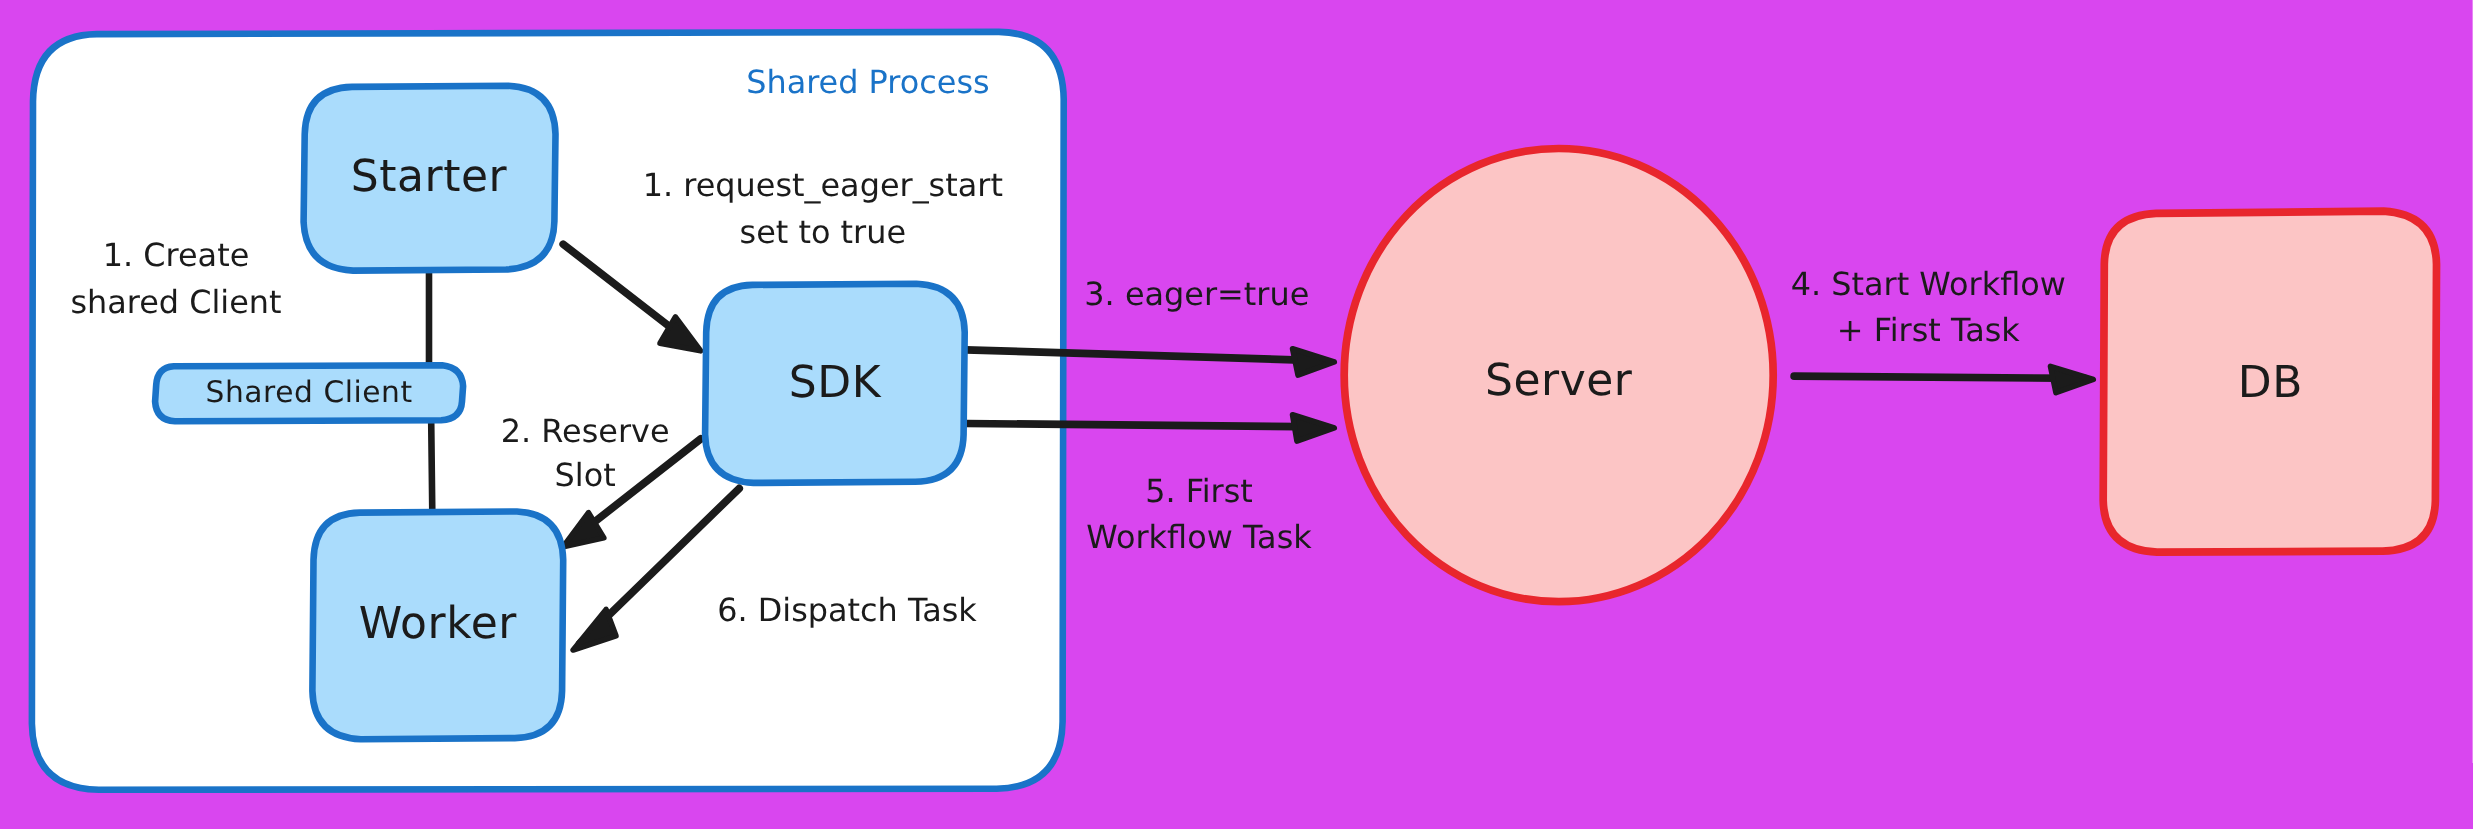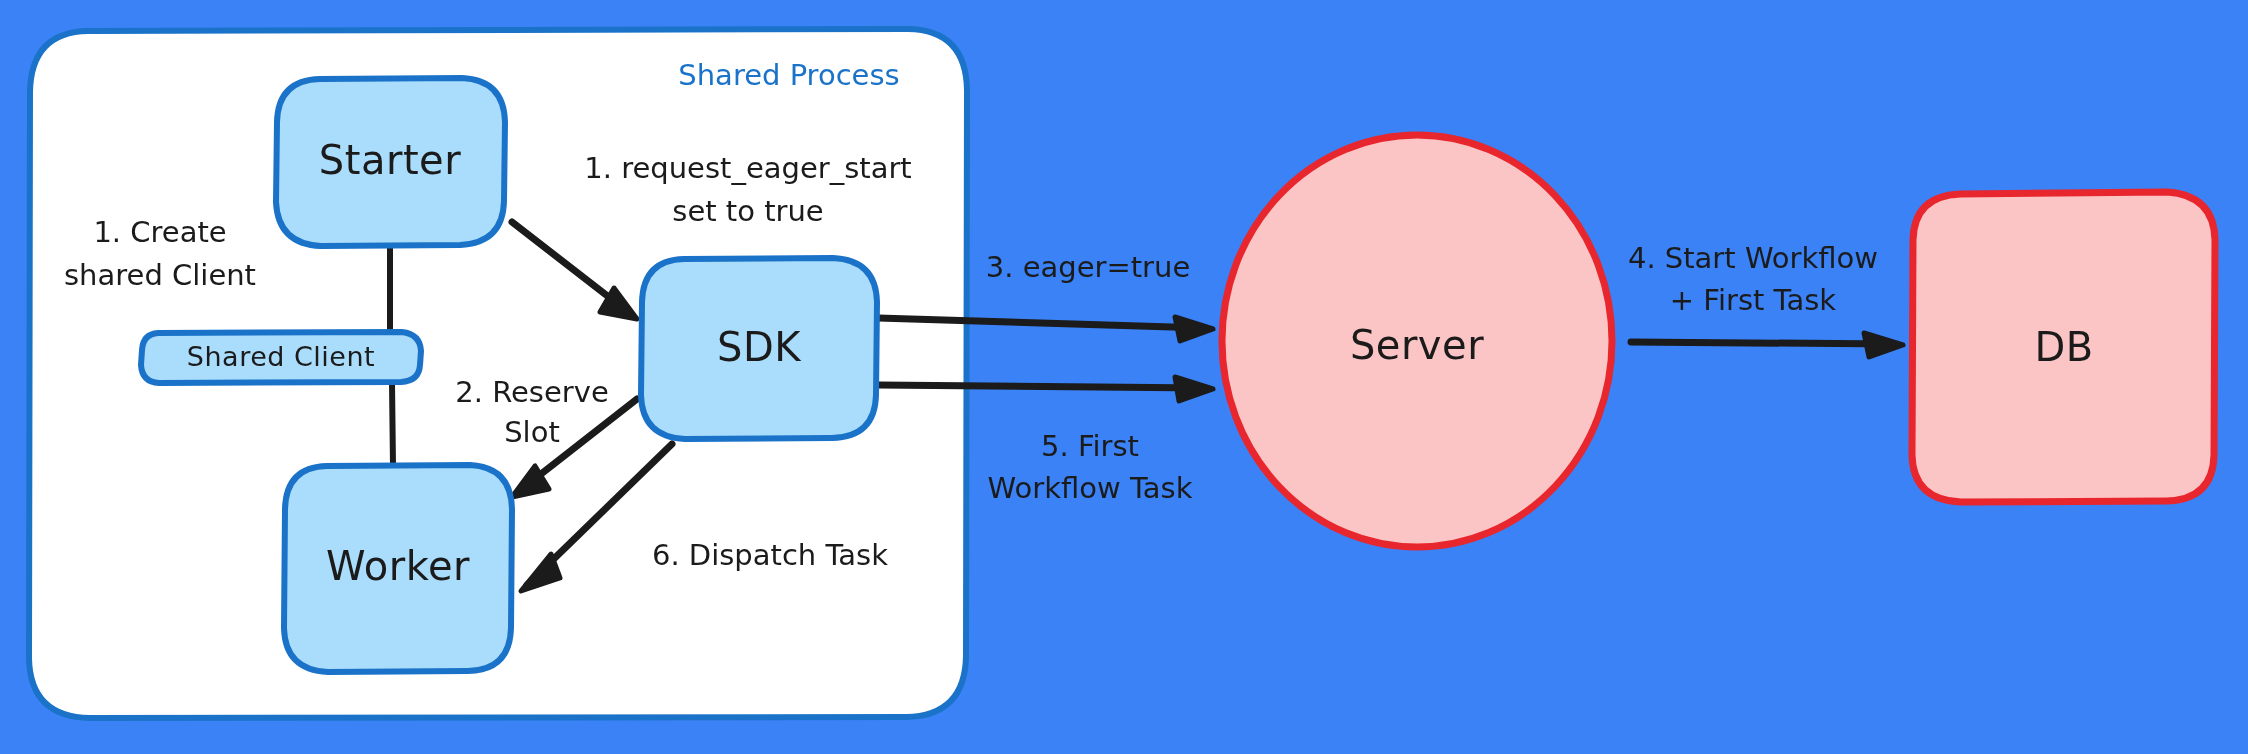--- a/index.html
+++ b/index.html
@@ -8,21 +8,21 @@
     padding: 0;
     background: #ffffff;
   }
   body {
     font-family: "DejaVu Sans", sans-serif;
   }
   #canvas {
     position: relative;
     width: 2248px;
     height: 754px;
-    background: #3b82f6;
+    background: #d946ef;
     overflow: hidden;
   }
   #diagram-svg {
     position: absolute;
     left: 0;
     top: 0;
     width: 2248px;
     height: 754px;
   }
   .node-label {

